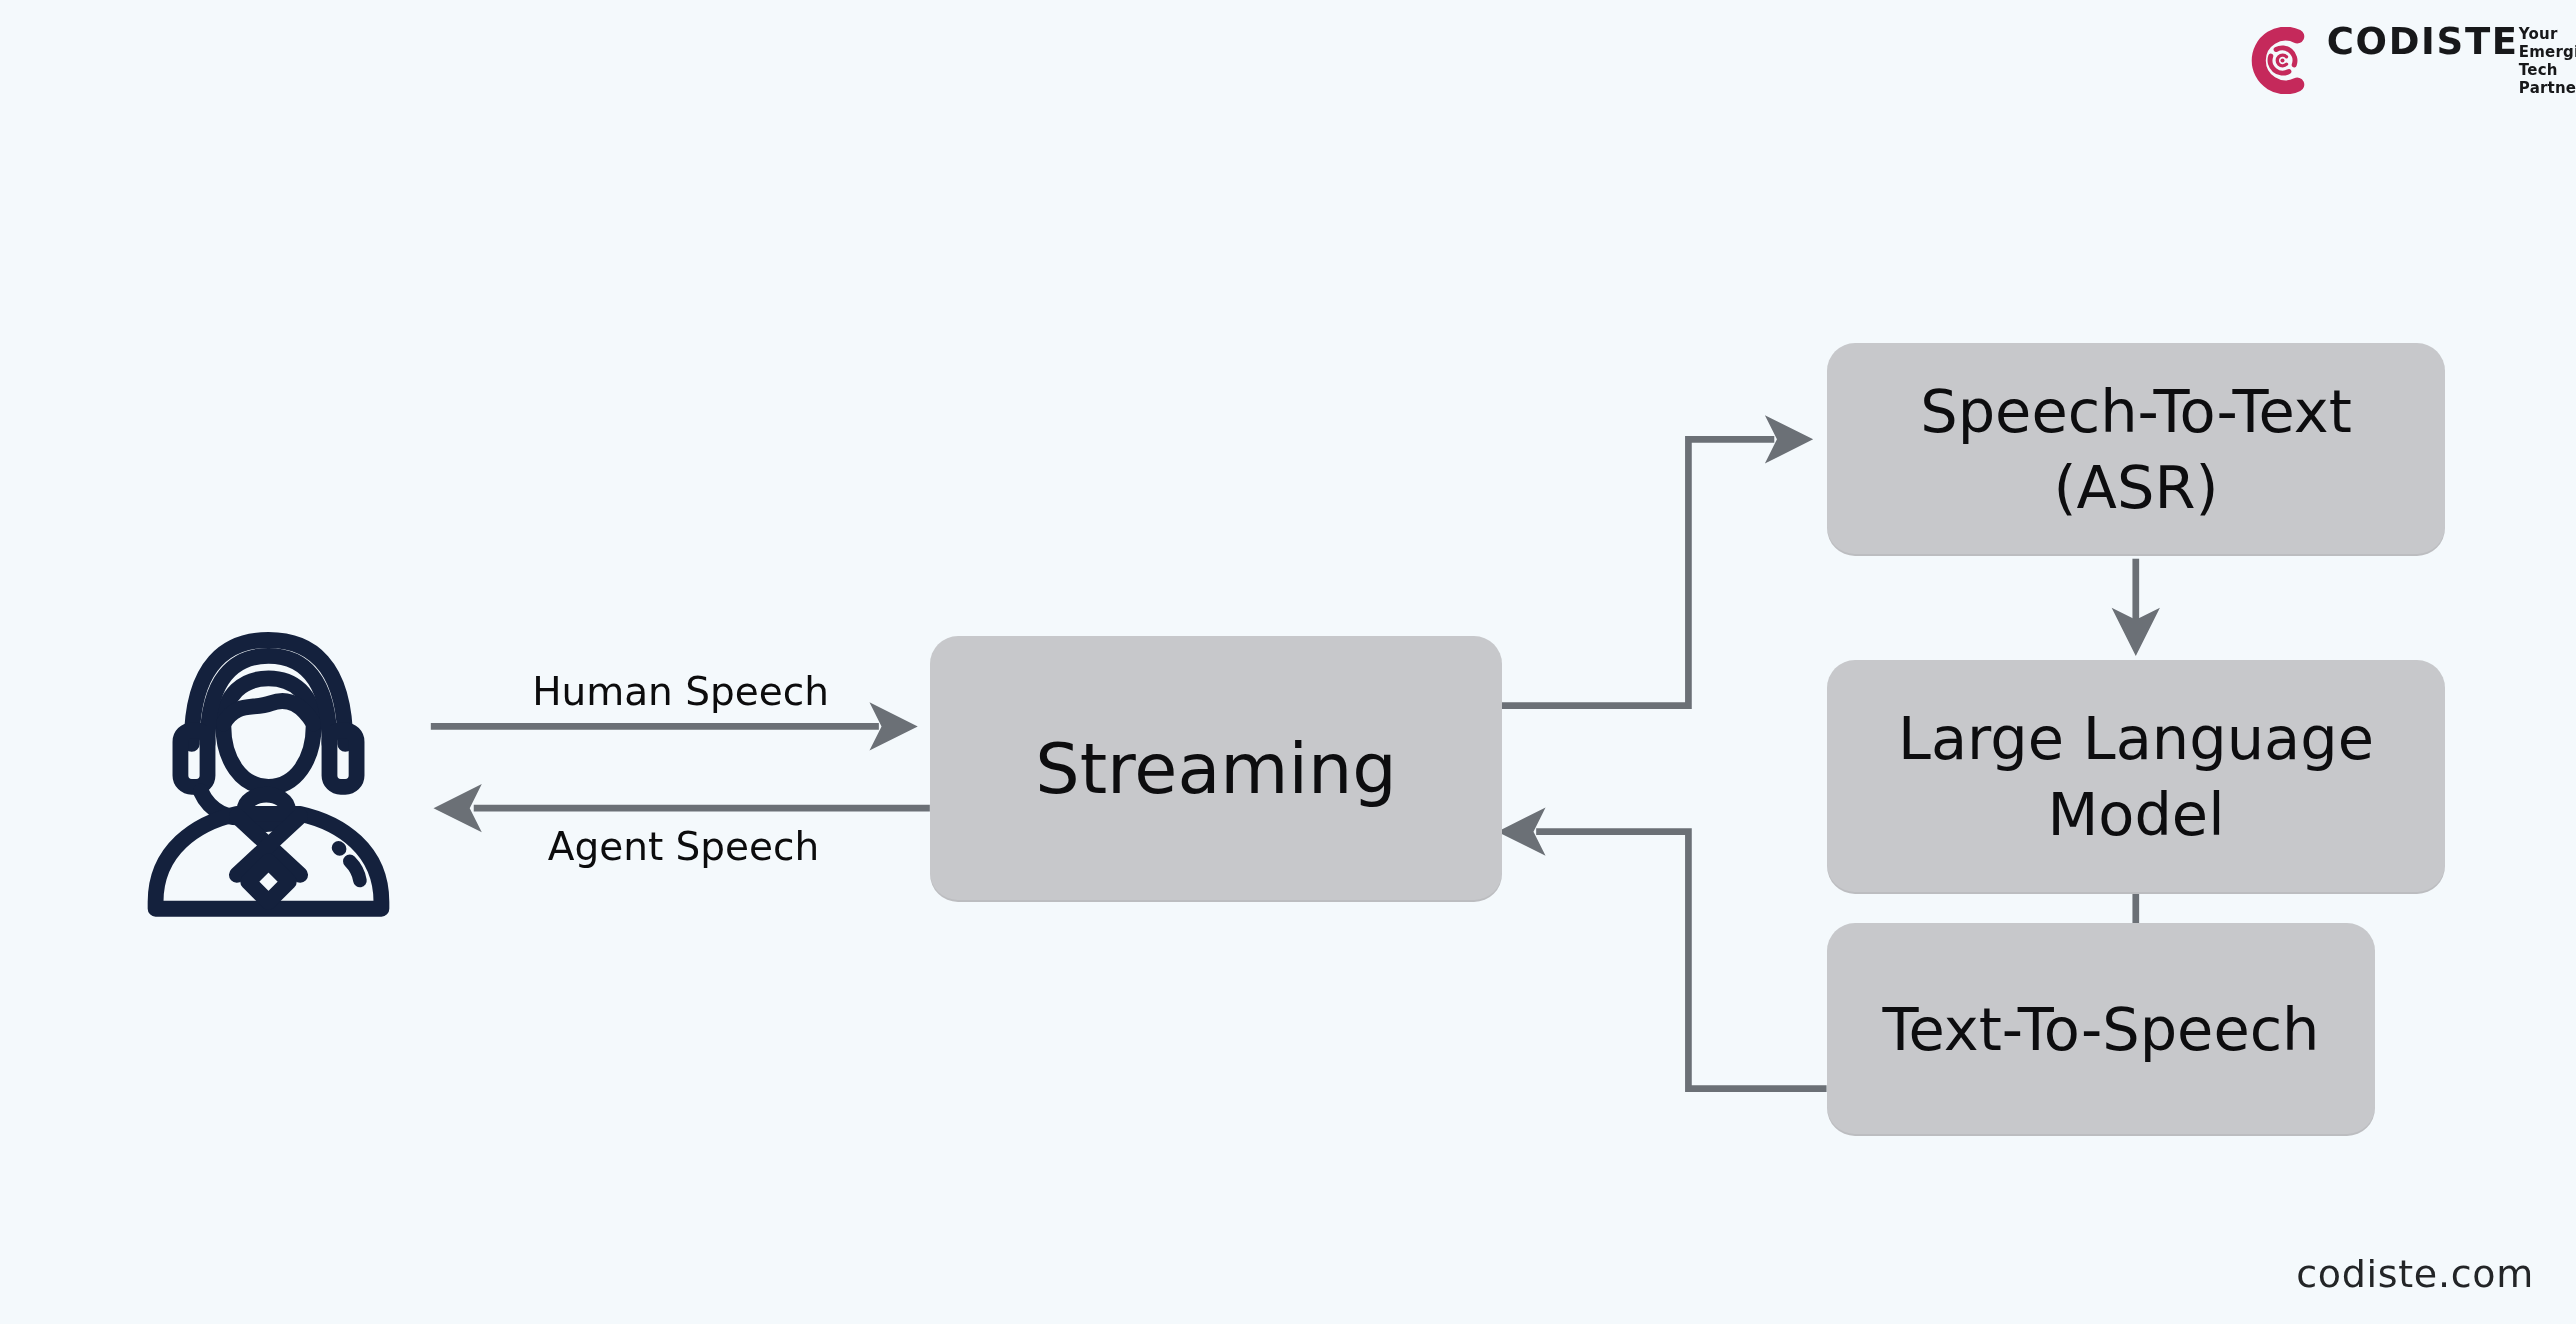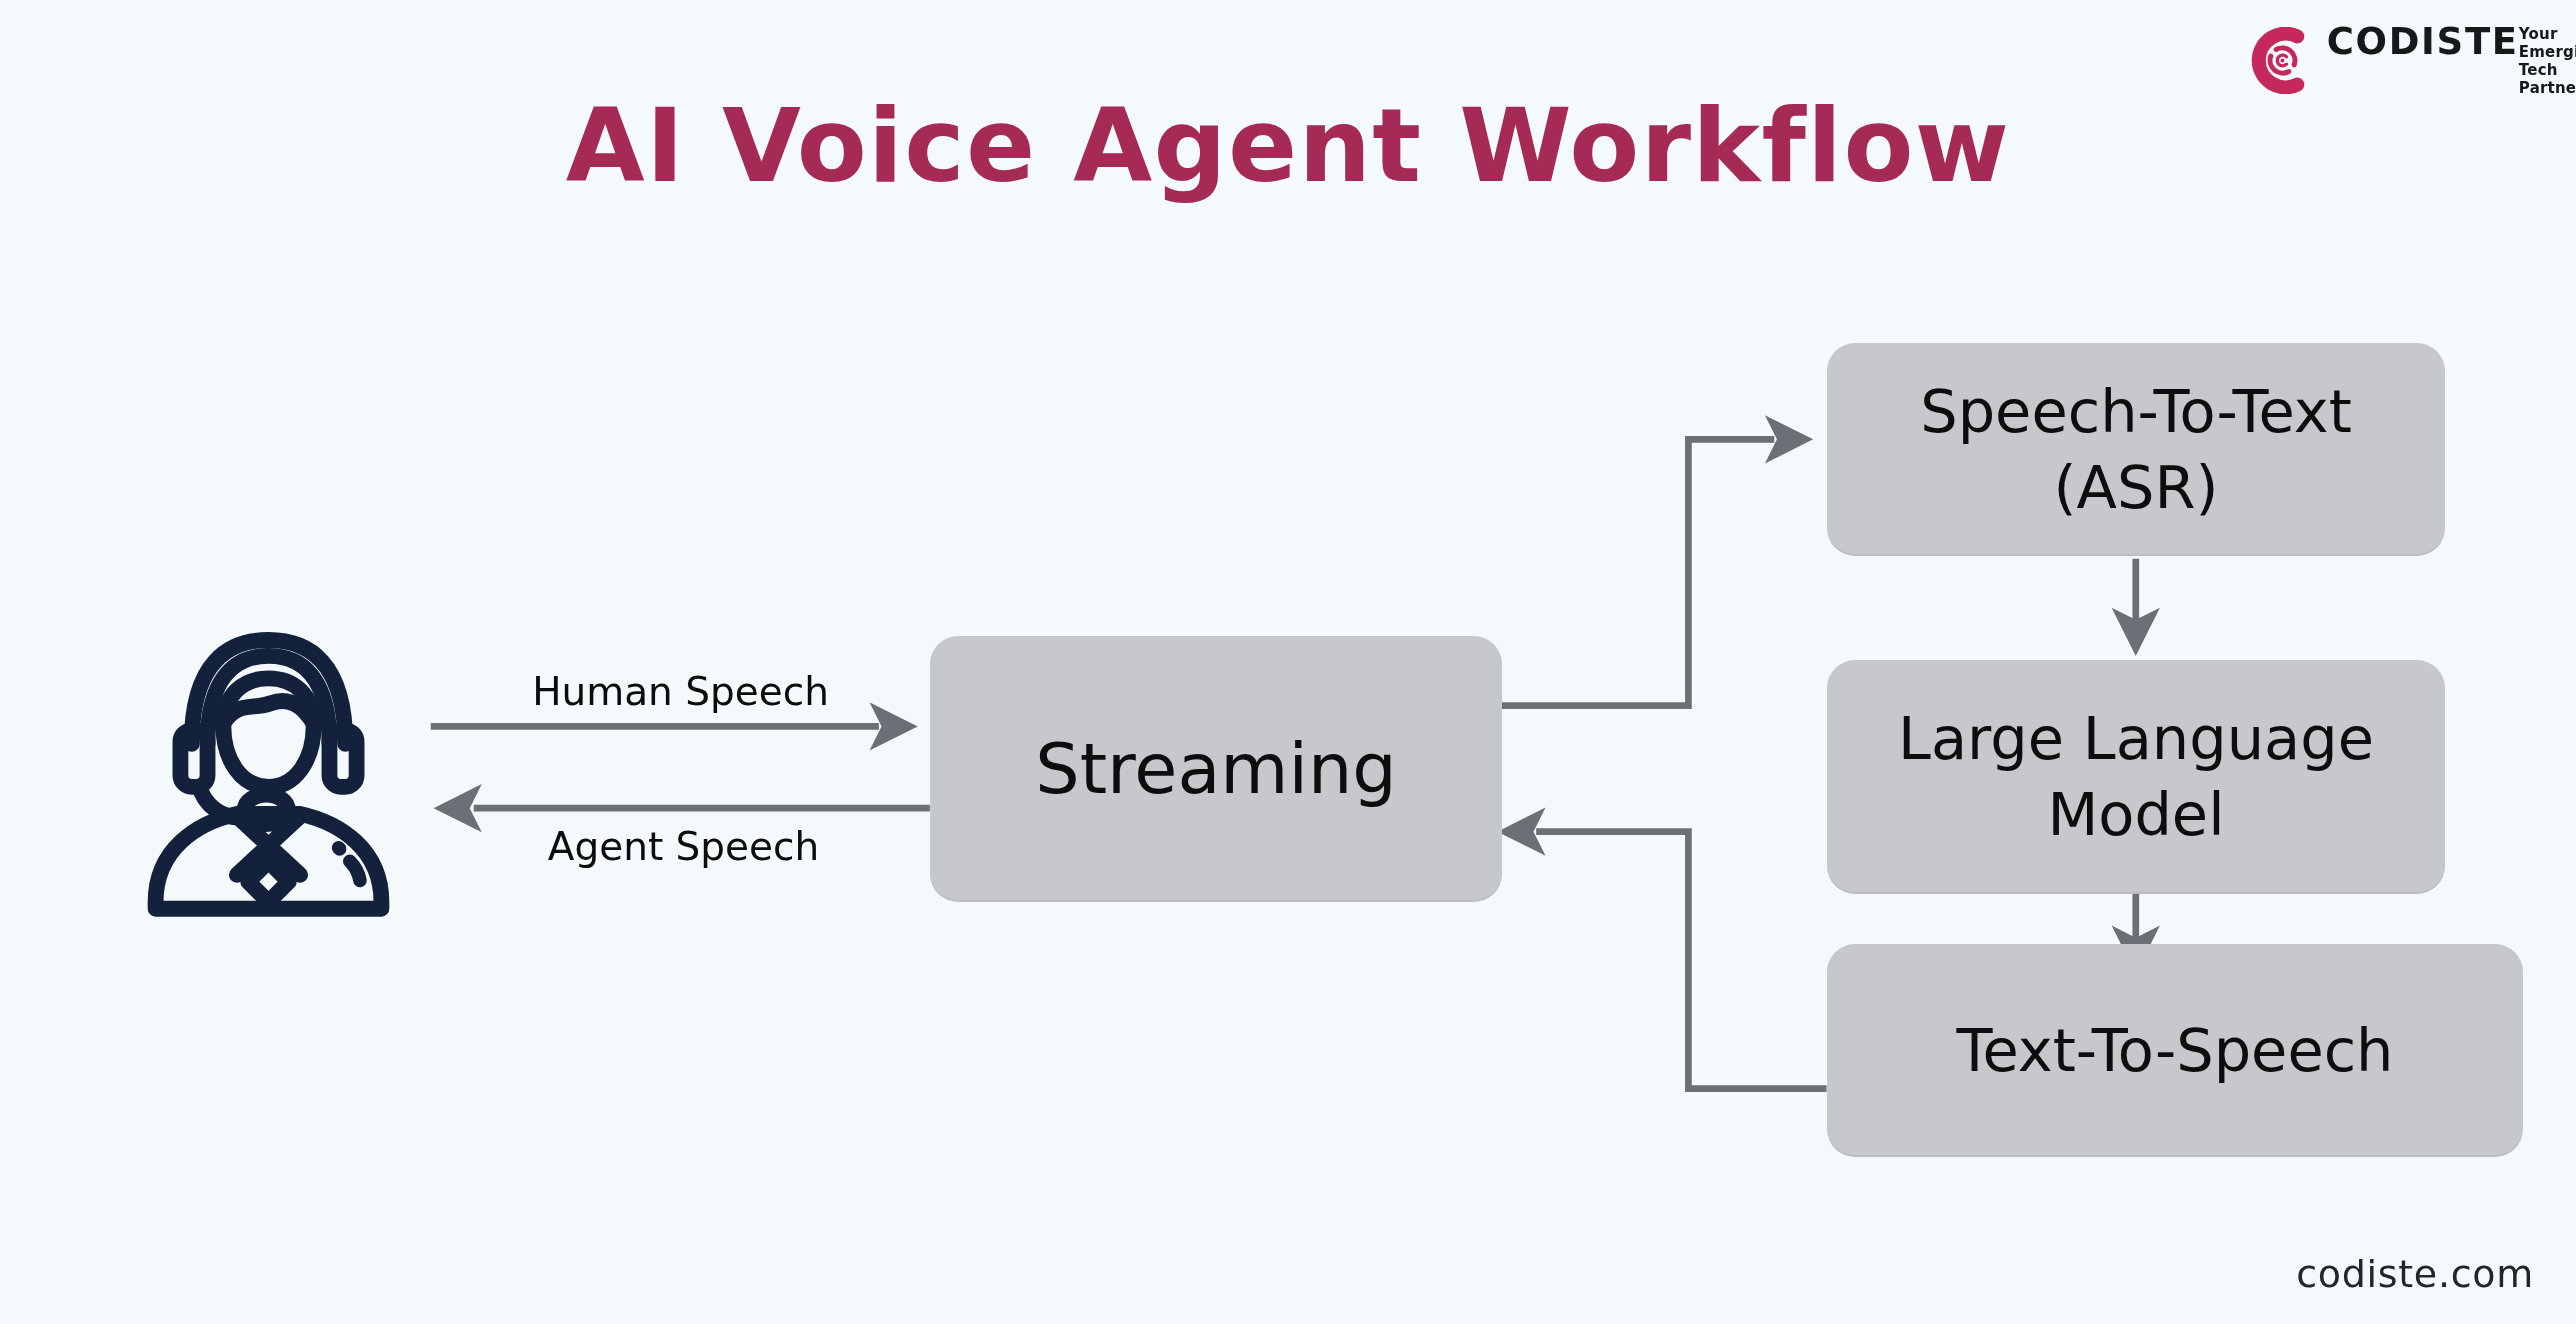--- a/index.html
+++ b/index.html
@@ -26,39 +26,38 @@
 
   
   .node{
     position:absolute;background:var(--node-fill);border-radius:28px;
     display:flex;align-items:center;justify-content:center;text-align:center;
     color:var(--node-text);box-shadow:inset 0 -2px 0 rgba(0,0,0,.05);
   }
   .node-streaming{left:930px;top:636px;width:572px;height:266px;font-size:70px;}
   .node-stt{left:1827px;top:343px;width:618px;height:213px;font-size:59px;line-height:1.28;}
   .node-llm{left:1827px;top:660px;width:618px;height:234px;font-size:59px;line-height:1.28;}
-  .node-tts{left:1827px;top:944px;width:696px;height:213px;font-size:59px;}
+  .node-tts{left:1827px;top:923px;width:548px;height:213px;font-size:59px;}
 
   
   .edge-label{position:absolute;font-size:39px;color:var(--label-text);white-space:nowrap;}
   .label-human{left:526px;top:669px;width:309px;text-align:center;}
   .label-agent{left:529px;top:824px;width:309px;text-align:center;}
 
   
   .wires{position:absolute;left:0;top:0;width:2576px;height:1324px;}
   .person{position:absolute;left:133px;top:614px;width:271px;height:314px;}
 
   .footer-url{position:absolute;right:42px;top:1252px;font-size:38px;font-weight:500;color:var(--footer-text);letter-spacing:0.7px;}
 </style>
 </head>
 <body>
 
 <div class="canvas">
 
-  <div class="page-title">AI Voice Agent Workflow</div>
 
   <div class="logo">
     <svg class="logo-icon" viewBox="0 0 100 100">
       <path d="M 72 14 A 40 40 0 1 0 72 86" fill="none" stroke="var(--brand-pink)" stroke-width="21" stroke-linecap="round"></path>
       <path d="M 40.5 33.5 A 19 19 0 0 1 67.5 56.5" fill="none" stroke="var(--brand-pink)" stroke-width="7.5" stroke-linecap="round"></path>
       <path d="M 59.5 66.5 A 19 19 0 0 1 32.5 43.5" fill="none" stroke="var(--brand-pink)" stroke-width="7.5" stroke-linecap="round"></path>
       <path d="M 56 44.5 A 8 8 0 1 0 56 55.5" fill="none" stroke="var(--brand-pink)" stroke-width="5" stroke-linecap="round"></path>
       <circle cx="50" cy="50" r="3" fill="var(--brand-pink)"></circle>
     </svg>
     <div class="logo-text">

